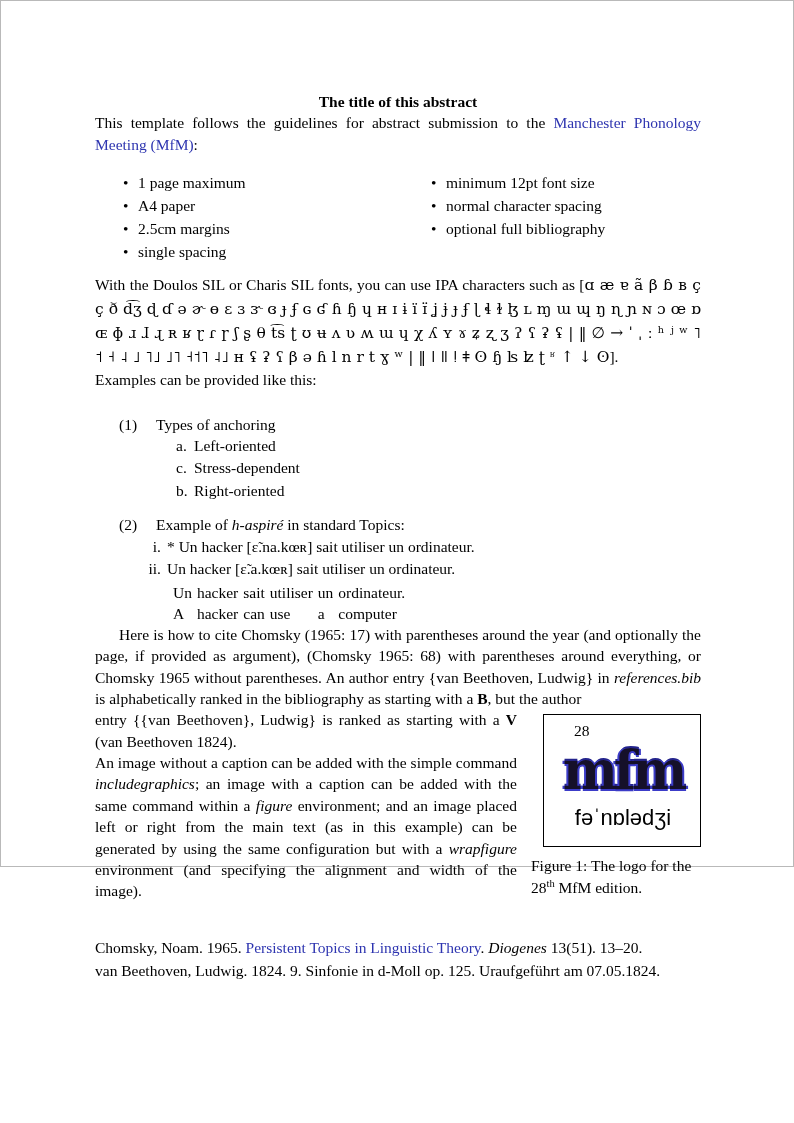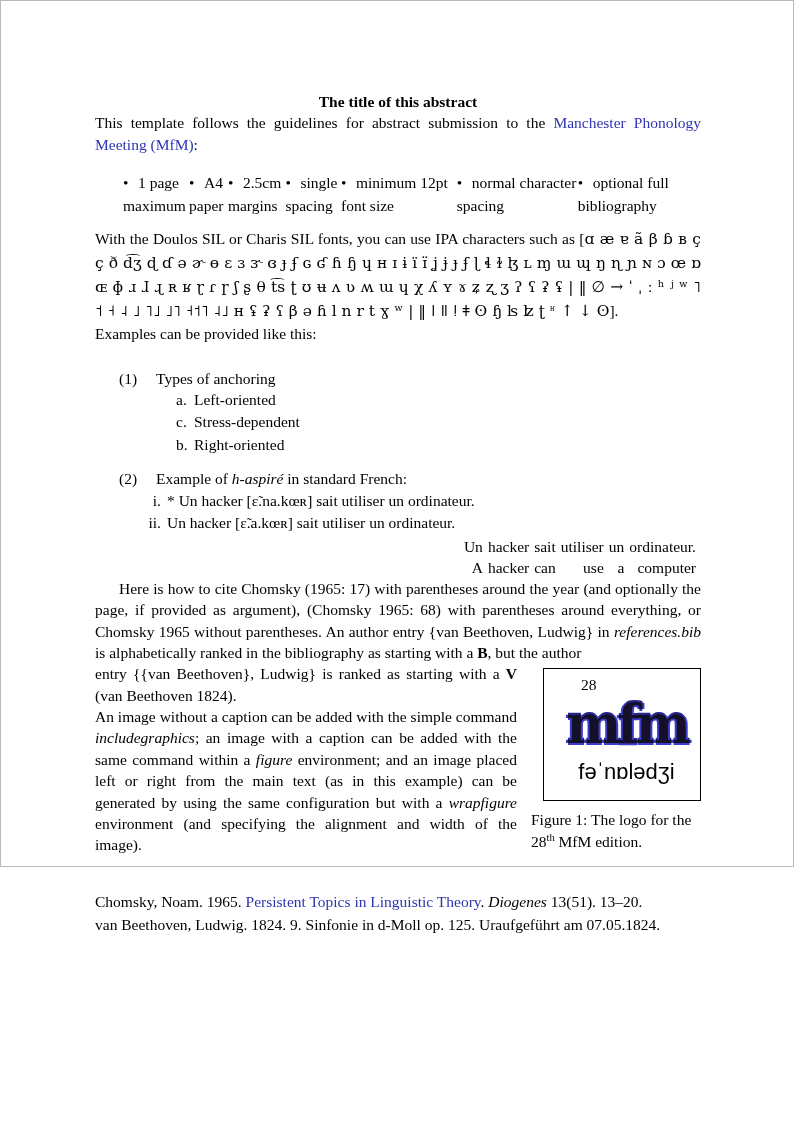--- a/index.html
+++ b/index.html
@@ -28,52 +28,52 @@
   .authors { text-align: center; margin-top: 5px; }
   p.body-par { margin: 0; text-align: justify; }
   .intro { margin-top: 13px; }
   .link { color: var(--link); text-decoration: none; cursor: pointer; }
   .i { font-style: italic; }
   .b { font-weight: bold; }
   .sup { vertical-align: super; font-size: 0.68em; line-height: 0; }
 
   
   .guidelines { display: flex; margin: 16px 0 10px 0; }
-  .gcol { display: flex; flex-direction: row; }
+  .gcol { display: flex; flex-direction: column; }
   .gcol-left  { width: 336px; padding-left: 28px; }
   .gcol-right { padding-left: 0; }
   .gitem { line-height: 23px; }
   .bullet { display: inline-block; width: 15px; }
 
   
   .ipa-par { margin-top: 12px; line-height: 1.55; }
   .ipa-glyphs { font-family: "DejaVu Serif", "DejaVu Sans", serif; }
 
   
   .lead { margin-top: 20px; }
   .ex-row { margin-top: 23px; padding-left: 24px; }
   .ex-num { display: inline-block; width: 37px; }
   .sub-item { padding-left: 81px; line-height: 22.5px; }
   .sub-marker { display: inline-block; width: 18px; }
 
   .gl-row { margin-top: 12px; padding-left: 24px; }
   .gl-item { padding-left: 44px; line-height: 22.5px; }
   .gl-marker { display: inline-block; width: 22px; text-align: right; margin-right: 6px; }
-  .interlinear { padding-left: 78px; margin-top: 1px; text-align: right; }
+  .interlinear { padding-left: 78px; margin-top: 1px; }
   .pair { display: inline-block; margin-right: 5px; vertical-align: top; }
   .pair div { line-height: 21px; }
 
   
   .cite-p1 { margin-top: 15px; text-indent: 24px; }
   .wrapblock { margin-top: 0; }
   .wrapfig { float: right; width: 170px; margin-left: 14px; margin-top: 5px; }
   .figbox {
     width: 158px; margin-left: auto;
     border: 1.5px solid #000;
-    padding: 6px 4px 12px 13px;
+    padding: 6px 4px 12px 6px;
     text-align: center;
     background: #fff;
   }
   .fignum { text-align: left; padding-left: 24px; font-size: 15.5px; line-height: 20px; }
   .logo {
     display: block;
     font-family: "DejaVu Serif", serif;
     font-weight: bold;
     font-size: 52px;
     line-height: 58px;
@@ -117,21 +117,21 @@
     <p class="body-par ipa-par"><span>With the Doulos SIL or Charis SIL fonts, you can use IPA characters such as [</span><span class="ipa-glyphs">ɑ æ ɐ ã β ɓ ʙ ç ç ð d͡ʒ ɖ ɗ ə ɚ ɵ ɛ ɜ ɝ ɞ ɟ ʄ ɢ ʛ ɦ ɧ ɥ ʜ ɪ ɨ ï ɪ̈ ʝ ɉ ɟ ʄ ɭ ɬ ɫ ɮ ʟ ɱ ɯ ɰ ŋ ɳ ɲ ɴ ɔ œ ɒ ɶ ɸ ɹ ɺ ɻ ʀ ʁ ɽ ɾ ɼ ʃ ʂ θ t͡s ʈ ʊ ʉ ʌ ʋ ʍ ɯ ɥ χ ʎ ʏ ɤ ʑ ʐ ʒ ʔ ʕ ʡ ʢ | ‖ ∅ → ˈ ˌ ː ʰ ʲ ʷ ˥ ˦ ˧ ˨ ˩ ˥˩ ˩˥ ˧˦˥ ˨˩ ʜ ʢ ʡ ʕ β ə ɦ l n r t ɣ ʷ | ‖ ǀ ǁ ǃ ǂ ʘ ɧ ʪ ʫ ʈ ʶ ↑ ↓ ʘ</span><span>].</span></p>
 
     <p class="body-par lead">Examples can be provided like this:</p>
 
     <div class="ex-row"><span class="ex-num">(1)</span><span>Types of anchoring</span></div>
     <div class="sub-item"><span class="sub-marker">a.</span><span>Left-oriented</span></div>
     <div class="sub-item"><span class="sub-marker">c.</span><span>Stress-dependent</span></div>
     <div class="sub-item"><span class="sub-marker">b.</span><span>Right-oriented</span></div>
 
 
-    <div class="gl-row"><span class="ex-num">(2)</span><span><span>Example of </span><span class="i">h-aspiré</span><span> in standard French:</span></span></div>
+    <div class="gl-row"><span class="ex-num">(2)</span><span><span>Example of </span><span class="i">h-aspiré</span><span> in standard Topics:</span></span></div>
     <div class="gl-item"><span class="gl-marker">i.</span><span>* Un hacker [ɛ̃.na.kœʀ] sait utiliser un ordinateur.</span></div>
     <div class="gl-item"><span class="gl-marker">ii.</span><span>Un hacker [ɛ̃.a.kœʀ] sait utiliser un ordinateur.</span></div>
 
     <div class="interlinear">
       <span class="pair"><div>Un</div><div>A</div></span><span class="pair"><div>hacker</div><div>hacker</div></span><span class="pair"><div>sait</div><div>can</div></span><span class="pair"><div>utiliser</div><div>use</div></span><span class="pair"><div>un</div><div>a</div></span><span class="pair"><div>ordinateur.</div><div>computer</div></span>
     </div>
 
     <p class="body-par cite-p1"><span>Here is how to cite Chomsky (1965: 17) with parentheses around the year (and optionally the page, if provided as argument), (Chomsky 1965: 68) with parentheses around everything, or Chomsky 1965 without parentheses.  An author entry {van Beethoven, Ludwig} in </span><span class="i">references.bib</span><span> is alphabetically ranked in the bibliography as starting with a </span><span class="b">B</span><span>, but the author</span></p>
 
     <div class="wrapblock">

